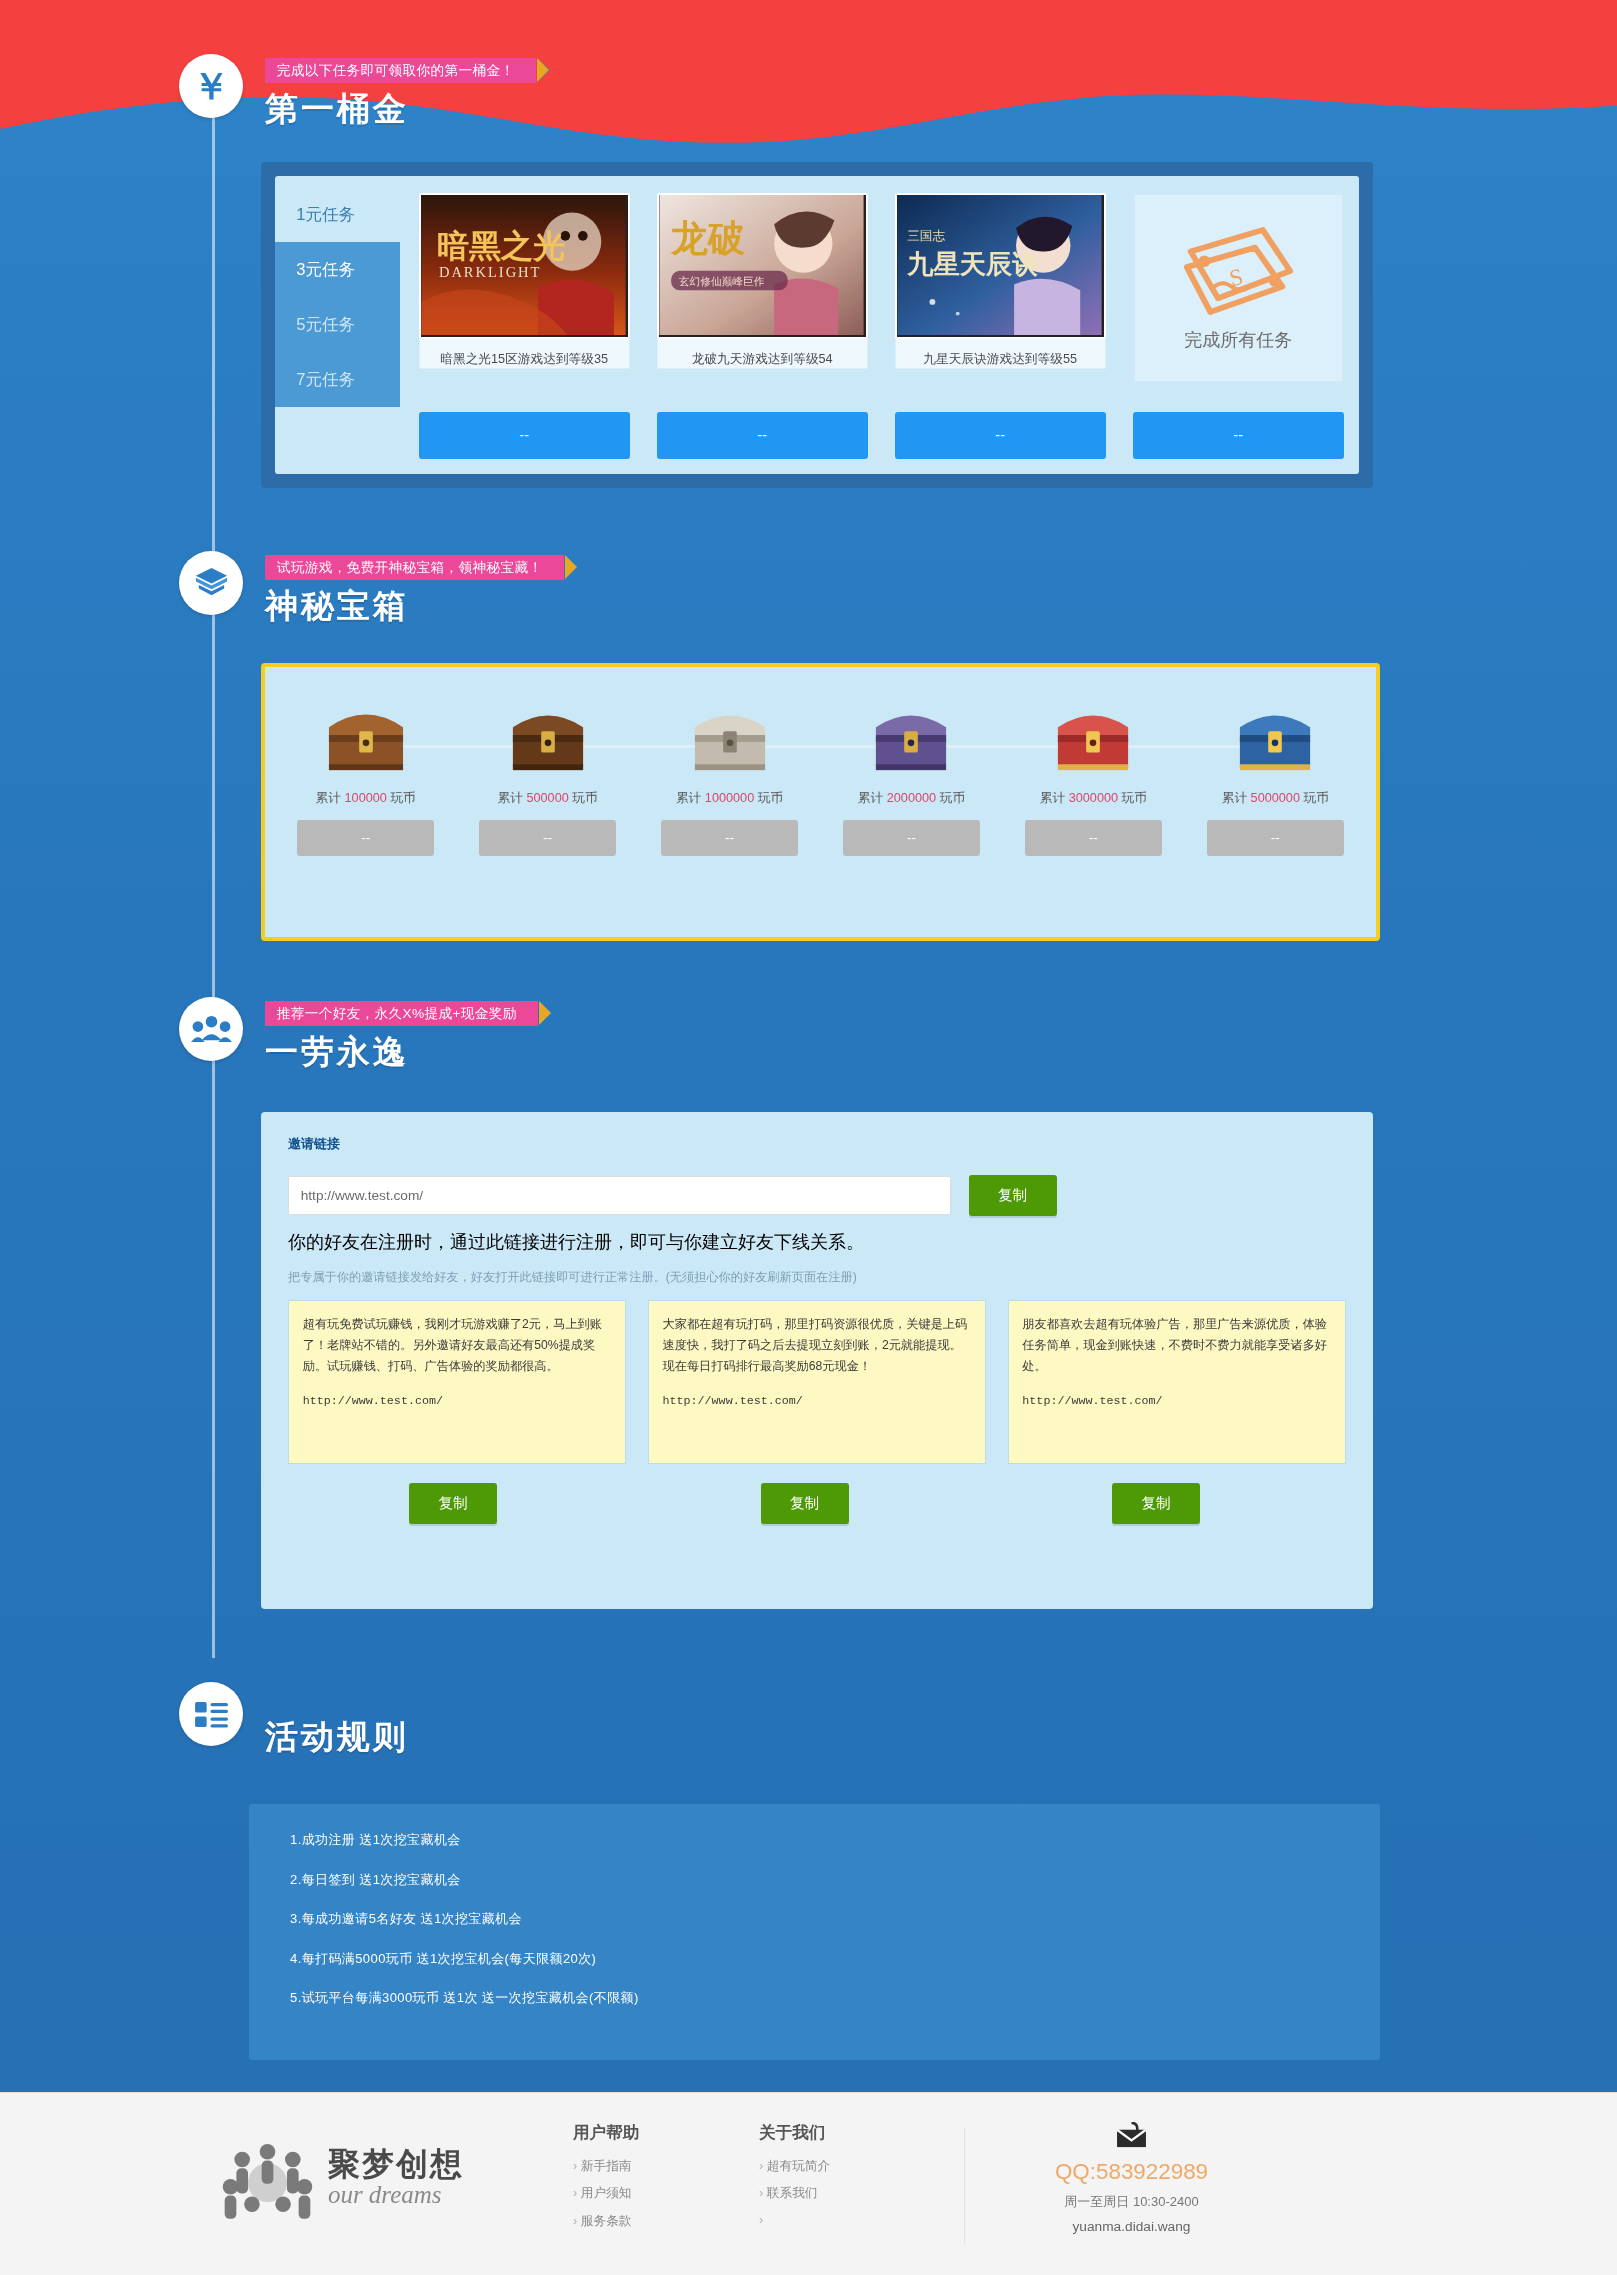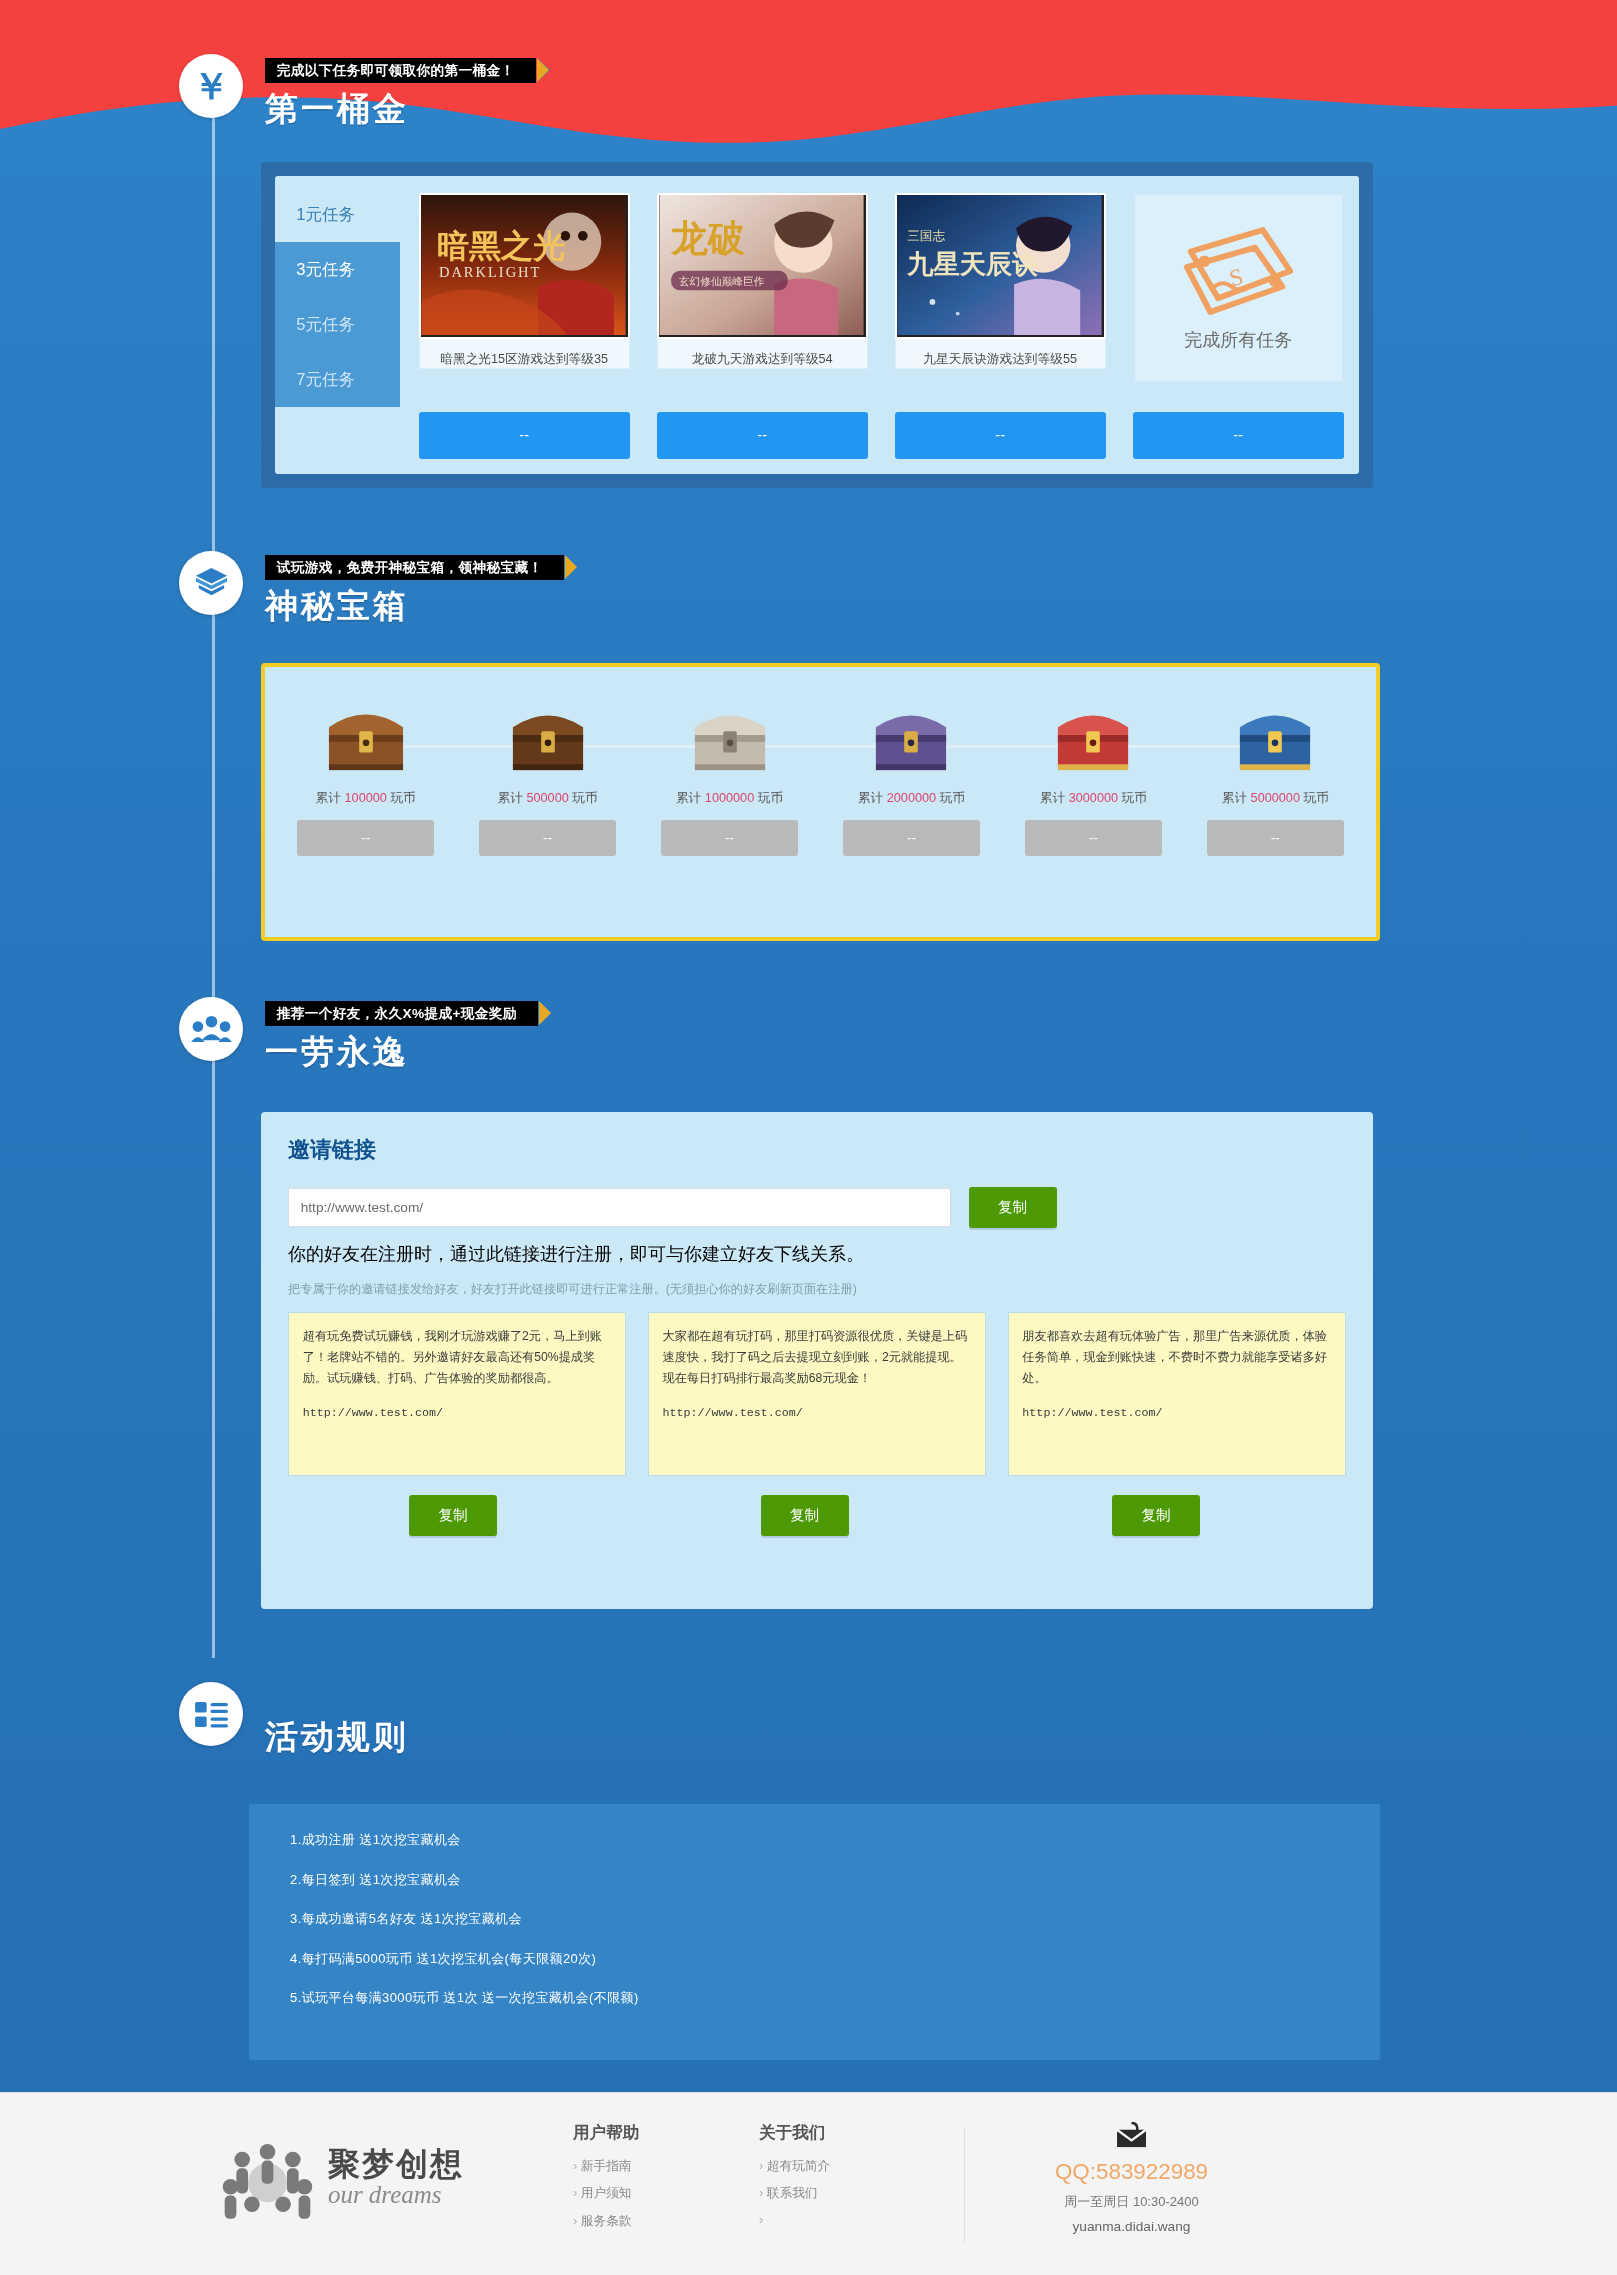--- a/index.html
+++ b/index.html
@@ -29,22 +29,22 @@
   .sec-head { position:absolute; z-index:6; }
   .sec-icon {
     position:absolute; left:0; top:0; width:64px; height:64px; border-radius:50%;
     background:#fff; display:flex; align-items:center; justify-content:center;
     box-shadow:0 1px 3.9px rgba(0,0,0,.18);
   }
   .sec-icon svg { display:block; }
   .yen-glyph { font-size:37px; color:#2b7ec6; font-weight:bold; line-height:1; }
   .ribbon {
     position:absolute; left:86px; top:3.9px; height:25px; padding:0 21.5px 0 11.7px;
-    background:#000000; color:#fff; font-size:13.7px; line-height:25px;
-    white-space:nowrap; font-weight:bold;
+    background:#ec4899; color:#fff; font-size:13.7px; line-height:25px;
+    white-space:nowrap; font-weight:normal;
     letter-spacing:0.3px;
   }
   .ribbon::after {
     content:""; position:absolute; right:-12.7px; top:0;
     border-top:12.7px solid transparent; border-bottom:12.7px solid transparent;
     border-left:12.7px solid #e8a723;
   }
   .ribbon-notch {
     position:absolute; right:-13.7px; top:0; width:0; height:0;
     border-top:12.7px solid transparent; border-bottom:12.7px solid transparent;
@@ -112,21 +112,21 @@
   .btn-gray {
     margin-top:12.7px; width:137px; height:36px; background:#b9b9b9; color:#fff;
     border:none; border-radius:2.9px; font-size:13.7px; cursor:pointer; font-family:inherit;
   }
 
   
   #panel3 {
     left:261px; top:1112px; width:1112px; height:497px;
     background:#cbe8f7; border-radius:3.9px; padding:23.4px 27px;
   }
-  .p3-title { font-size:22px; color:#12538f; font-weight:bold; }
+  .p3-title { font-size:13px; color:#12538f; font-weight:bold; }
   .link-row { display:flex; align-items:center; gap:17.6px; margin-top:21.5px; }
   .link-input {
     width:663px; height:39px; background:#fff; border:1px solid #dcdcdc;
     border-radius:2px; padding:0 11.7px; font-size:13.7px; color:#6b6b6b;
     font-family:inherit;
   }
   .btn-green {
     width:88px; height:41px; background:#4e9a06; color:#fff; border:none;
     border-radius:2.9px; font-size:14.6px; cursor:pointer; font-family:inherit;
     box-shadow:0 2px 0 rgba(0,0,0,.12);

